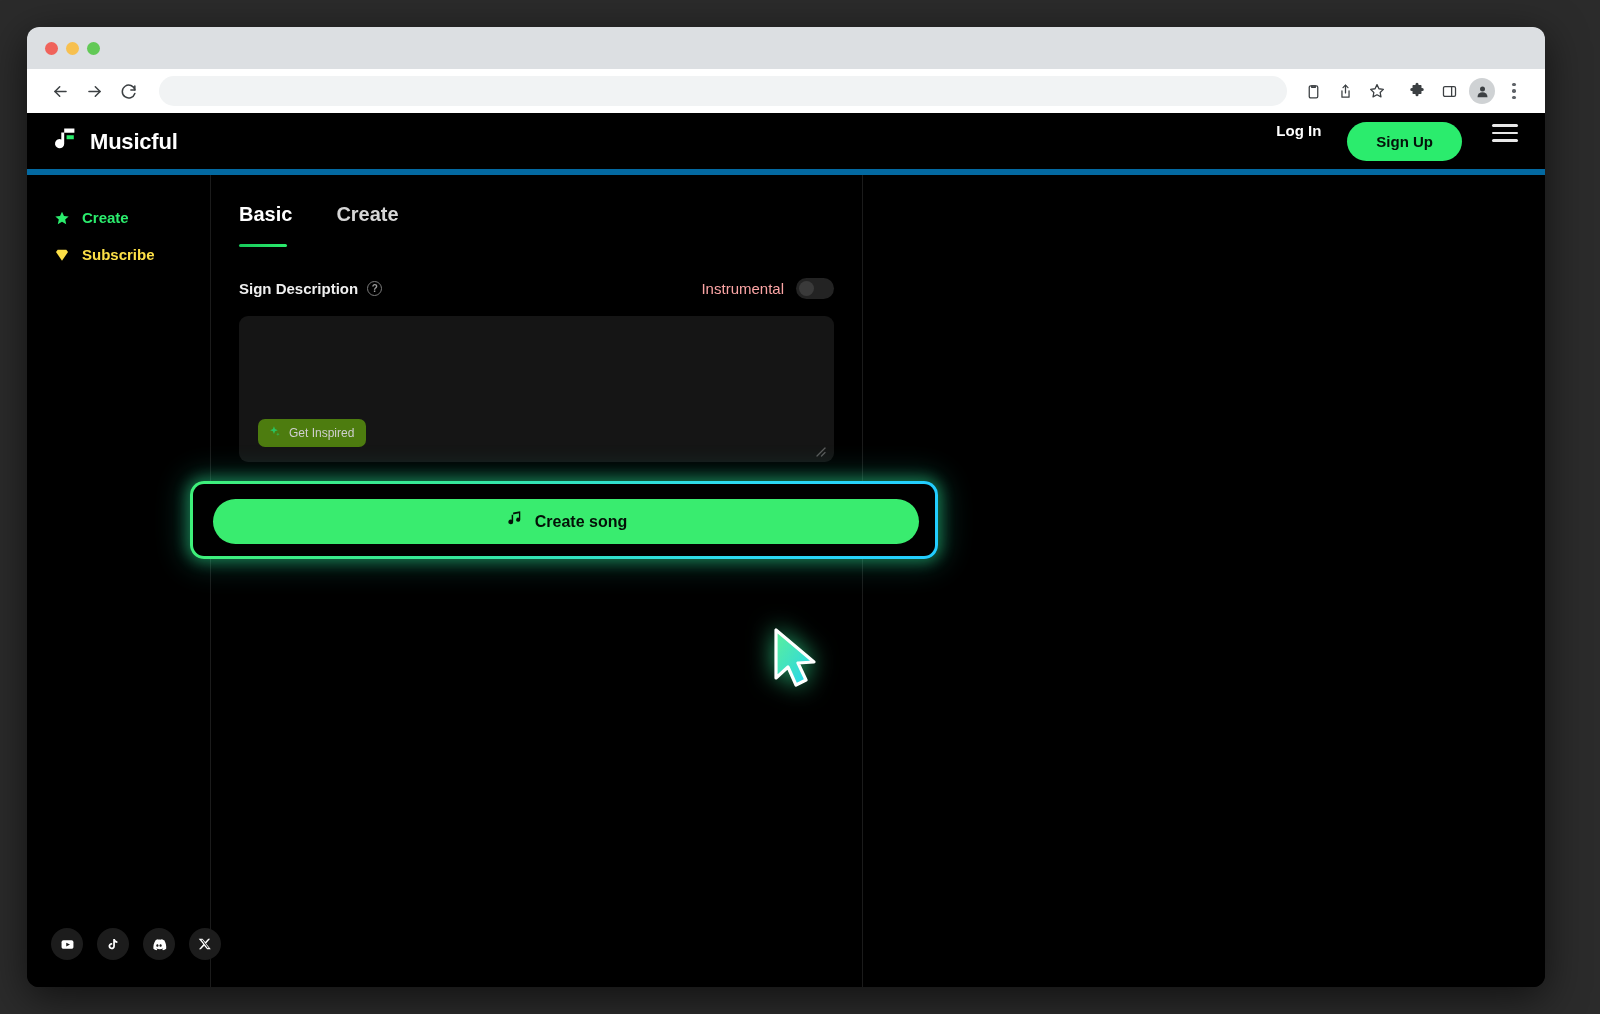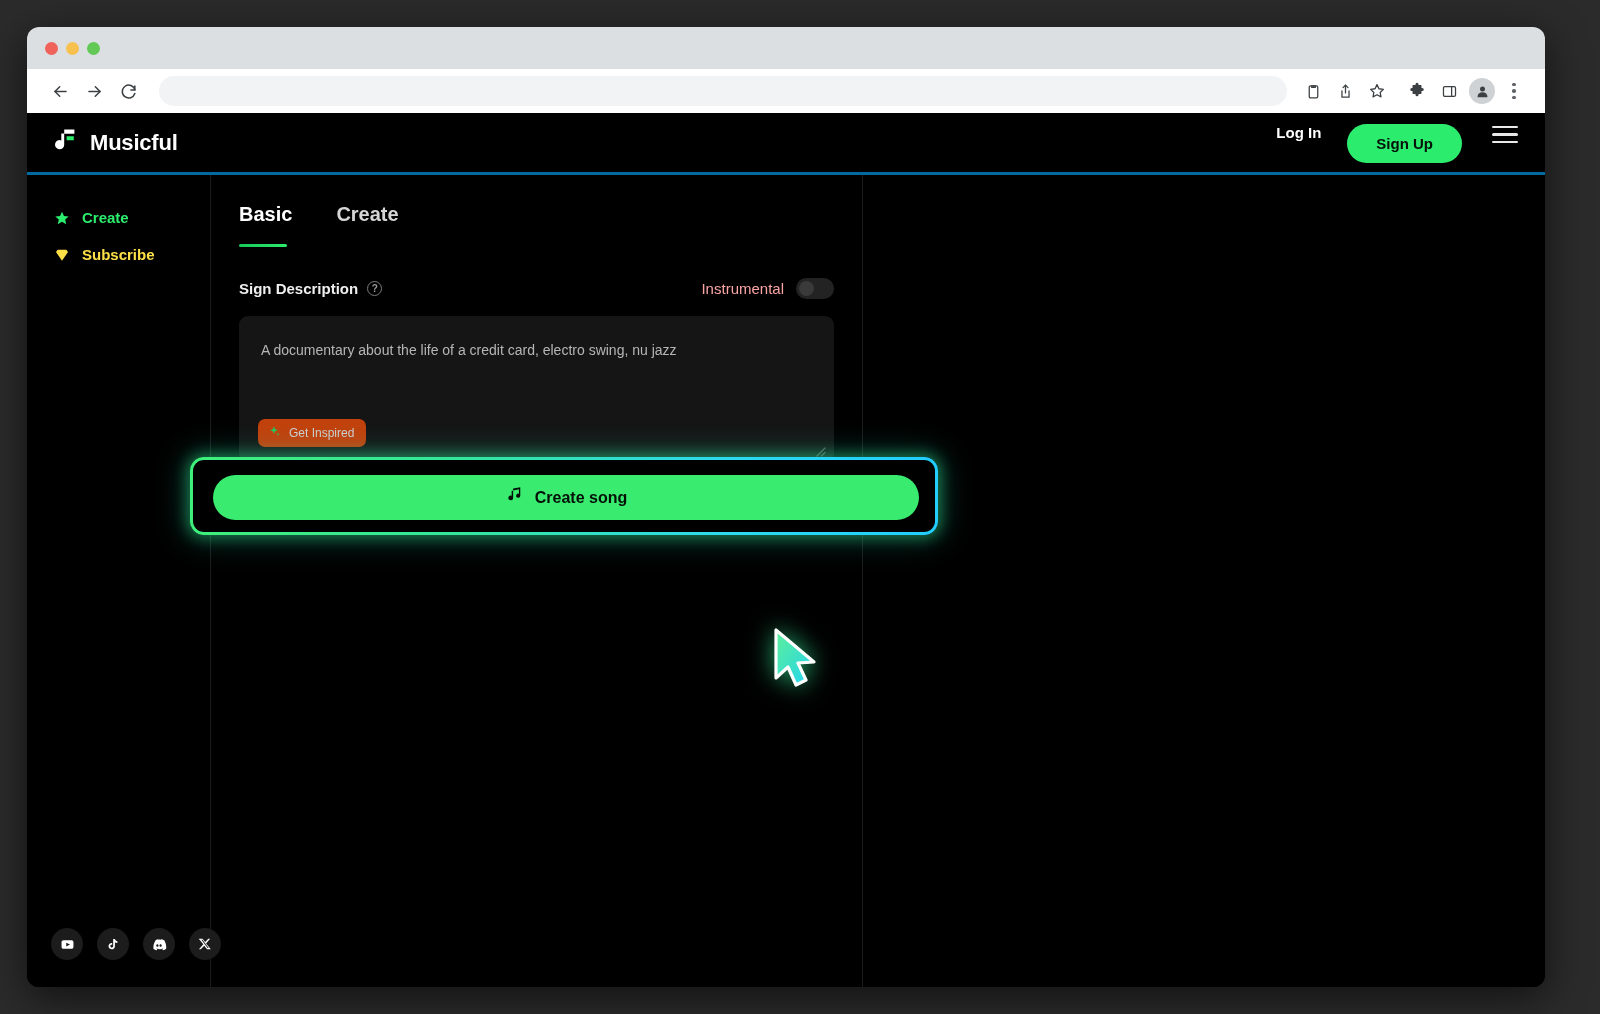--- a/index.html
+++ b/index.html
@@ -109,21 +109,21 @@
     width: 100%;
     height: 873px;
     background: #000;
     overflow: hidden;
   }
 
   
   #site-header {
     height: 61px;
     background: #000;
-    border-bottom: 3px solid #0369a1;
+    border-bottom: 6px solid #0369a1;
     display: flex;
     align-items: center;
     padding: 0 27px 0 26px;
   }
   #brand {
     display: flex; align-items: center; gap: 11px;
   }
   #brand-name {
     color: #fff;
     font-size: 22px;
@@ -288,41 +288,41 @@
     font-size: 14px;
     line-height: 1.4;
   }
   #get-inspired {
     position: absolute;
     left: 19px;
     bottom: 15px;
     display: flex;
     align-items: center;
     gap: 8px;
-    background: #c2410c;
+    background: #4d7c0f;
     border-radius: 7px;
     padding: 6px 12px 6px 10px;
     color: #cfcfcf;
     font-size: 12px;
     border: none;
     font-family: inherit;
     cursor: pointer;
   }
   #resize-grip {
     position: absolute;
     right: 8px; bottom: 7px;
     width: 12px; height: 12px;
     color: #5a5a5a;
   }
 
   
   #create-highlight {
     position: absolute;
     left: -21px;
-    top: 282px;
+    top: 306px;
     width: 748px;
     height: 78px;
     border-radius: 14px;
     border: 3px solid transparent;
     background:
       linear-gradient(#000, #000) padding-box,
       linear-gradient(90deg, #3ef07a 0%, #35e79a 35%, #2ddaf0 72%, #22cdff 100%) border-box;
     box-shadow:
       0 0 14px 3px rgba(45,230,140,.42),
       0 0 28px 8px rgba(40,220,180,.22);
@@ -520,21 +520,20 @@
           <div id="desc-row">
             <span id="desc-label">Sign Description</span>
             <span id="help-icon">?</span>
             <div id="instr-wrap">
               <span id="instr-label">Instrumental</span>
               <div id="instr-toggle"></div>
             </div>
           </div>
 
           <div id="desc-card">
-            <div id="desc-text">A documentary about the life of a credit card, electro swing, nu jazz</div>
 
             <button id="get-inspired">
               <span>
                 <svg width="13" height="13" viewBox="0 0 24 24" fill="#2bc45f">
                     <path d="M11 2.5l1.9 5.1 5.1 1.9-5.1 1.9L11 16.5 9.1 11.4 4 9.5l5.1-1.9z"></path>
                     <path d="M18.3 14l.9 2.3 2.3.9-2.3.9-.9 2.3-.9-2.3-2.3-.9 2.3-.9z" opacity=".75"></path>
                   </svg>
               </span>
               <span>Get Inspired</span>
             </button>

